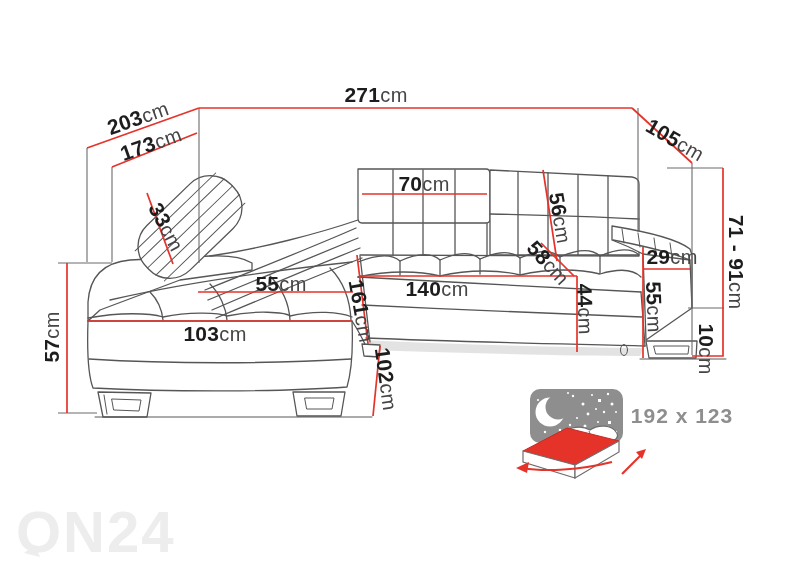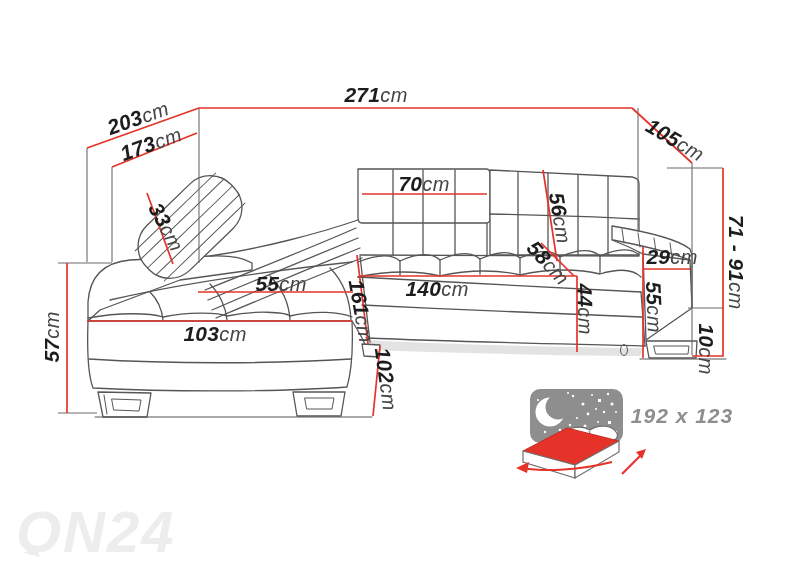--- a/index.html
+++ b/index.html
@@ -1,20 +1,20 @@
 <!DOCTYPE html>
 <html style="--accent: #e5332a; --line: #565656; --text: #1d1d1d; --unit: #454545; --muted: #8e8e8e; --wm: #ededed; --shadow: #d4d4d4;"><head>
 <meta charset="utf-8">
 <style>
   :root{
     --accent:#e5332a; --line:#565656; --text:#1d1d1d; --unit:#454545;
     --muted:#8e8e8e; --wm:#ededed; --shadow:#d4d4d4;
   }
   html,body{margin:0;padding:0;background:#fff;}
-  .stage{width:792px;height:566px;position:relative;background:#fff;overflow:hidden;font-style:italic;}
+  .stage{width:792px;height:566px;position:relative;background:#fff;overflow:hidden;}
   svg{display:block;}
   text{font-family:"Liberation Sans","DejaVu Sans",sans-serif;}
   .num{font-weight:bold;fill:var(--text);font-size:21px;letter-spacing:.3px;}
   .unit{font-weight:400;fill:var(--unit);font-size:20px;letter-spacing:.3px;}
   .dim-line{stroke:var(--accent);stroke-width:1.7;fill:none;}
   .guide{stroke:#6b6b6b;stroke-width:1.1;fill:none;}
   .sline{stroke:var(--line);stroke-width:1.3;fill:none;stroke-linejoin:round;stroke-linecap:round;}
   .sfill{stroke:var(--line);stroke-width:1.3;fill:#fff;stroke-linejoin:round;}
   .thin{stroke-width:1;}
   .bedsize{font-weight:bold;fill:var(--muted);font-size:21px;letter-spacing:1px;}

